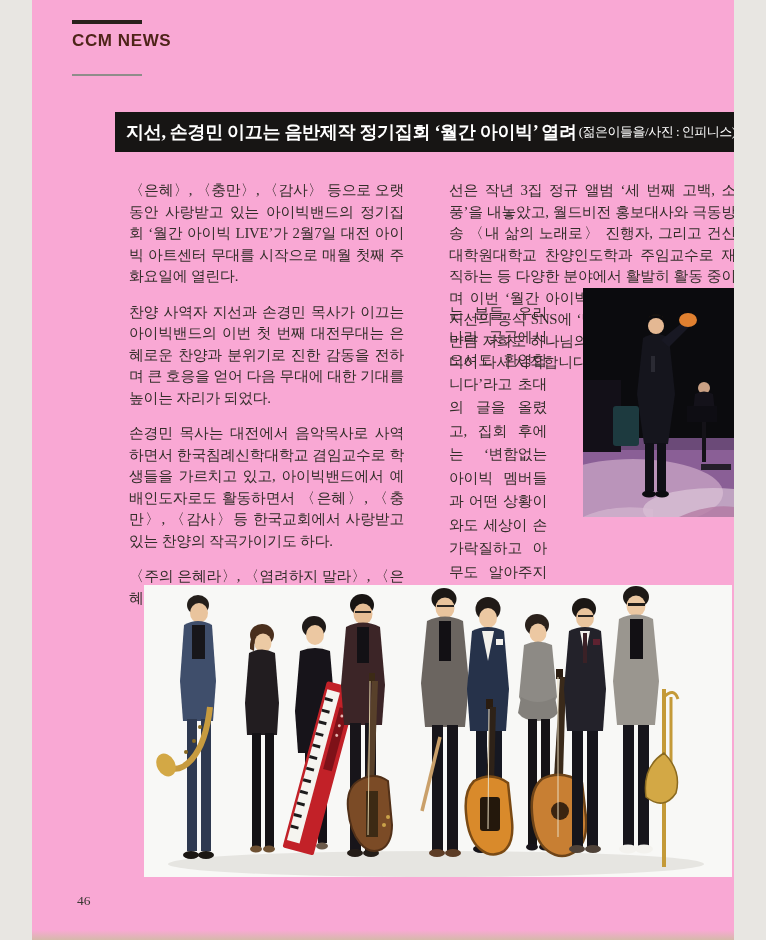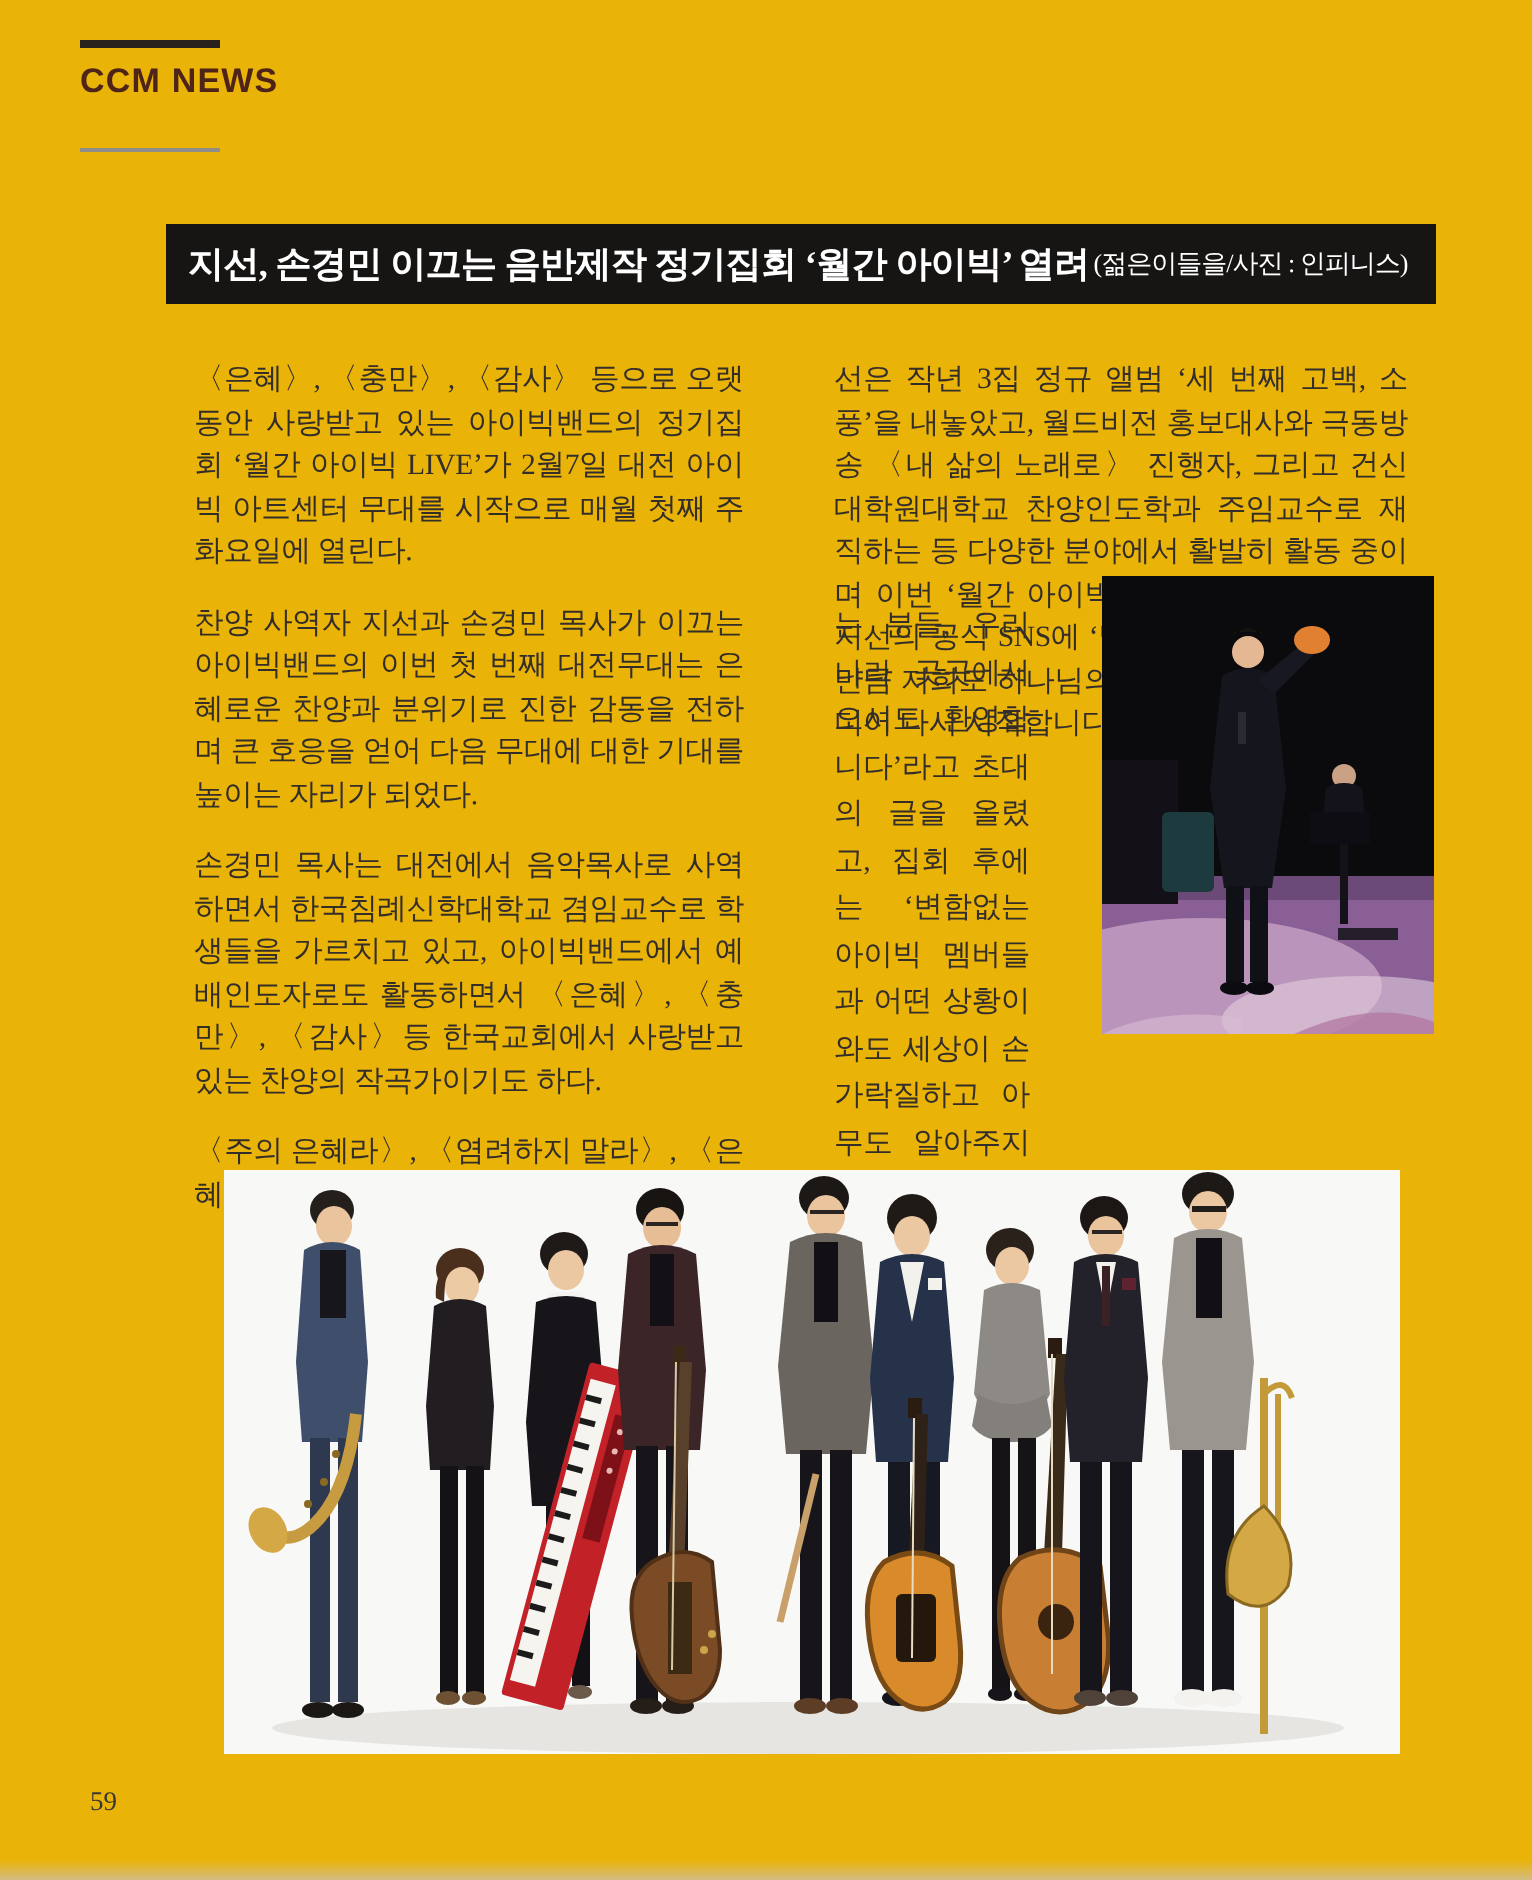--- a/index.html
+++ b/index.html
@@ -1,18 +1,18 @@
 <!DOCTYPE html>
 <html><head>
 <meta charset="utf-8">
 <style>
   html,body{margin:0;padding:0;background:#e8e6e2;}
   .page{
-    position:relative;width:766px;height:940px;margin:0 auto;
-    background:#eab308;overflow:hidden;
+    position:relative;width:702px;height:940px;margin:0 auto;
+    background:#f9a8d4;overflow:hidden;
     font-family:"Liberation Serif","DejaVu Serif",serif;
     color:#332e2a;
   }
   
   .rule-thick{position:absolute;left:40px;top:20px;width:70px;height:4px;background:#29211c;}
   .kicker{
     position:absolute;left:40px;top:31px;
     font-family:"Liberation Sans","DejaVu Sans",sans-serif;
     font-size:17px;font-weight:bold;letter-spacing:.6px;color:#4e2419;
   }
@@ -280,16 +280,16 @@
     </g>
 
     <g>
       <line x1="520" y1="104" x2="520" y2="282" stroke="#c49a38" stroke-width="4"></line>
       <line x1="527" y1="112" x2="527" y2="210" stroke="#c49a38" stroke-width="3"></line>
       <path d="M520 112 q10 -10 14 2" stroke="#c49a38" stroke-width="3" fill="none"></path>
       <path d="M520 168 q-22 14 -18 44 q18 14 30 -4 q6 -22 -12 -40 z" fill="#d3a845" stroke="#8a6a20" stroke-width="1.5"></path>
     </g>
   </svg>
 
-  <div class="folio">59</div>
+  <div class="folio">46</div>
   <div class="scan-edge"></div>
 
 </div>
 
 </body></html>

